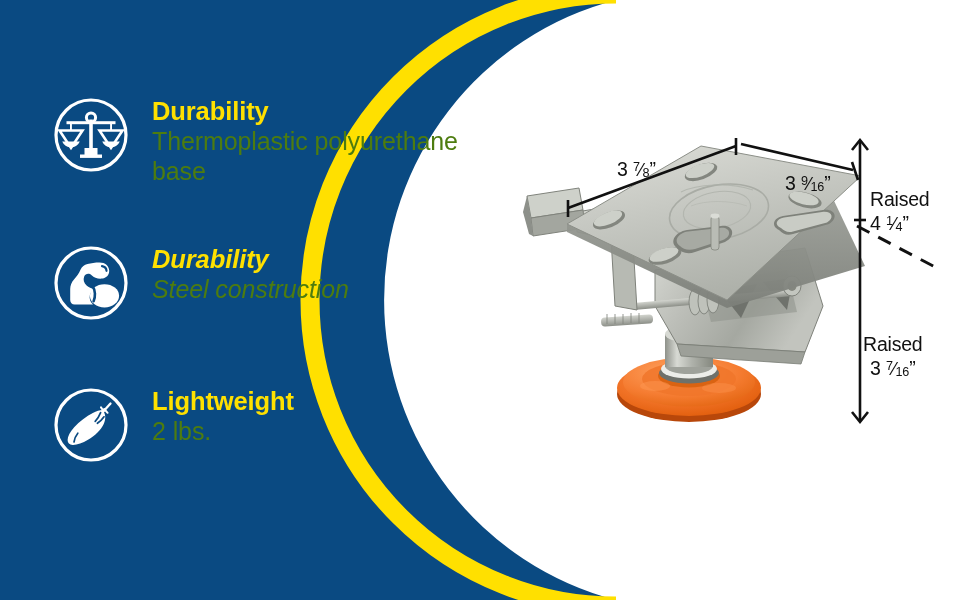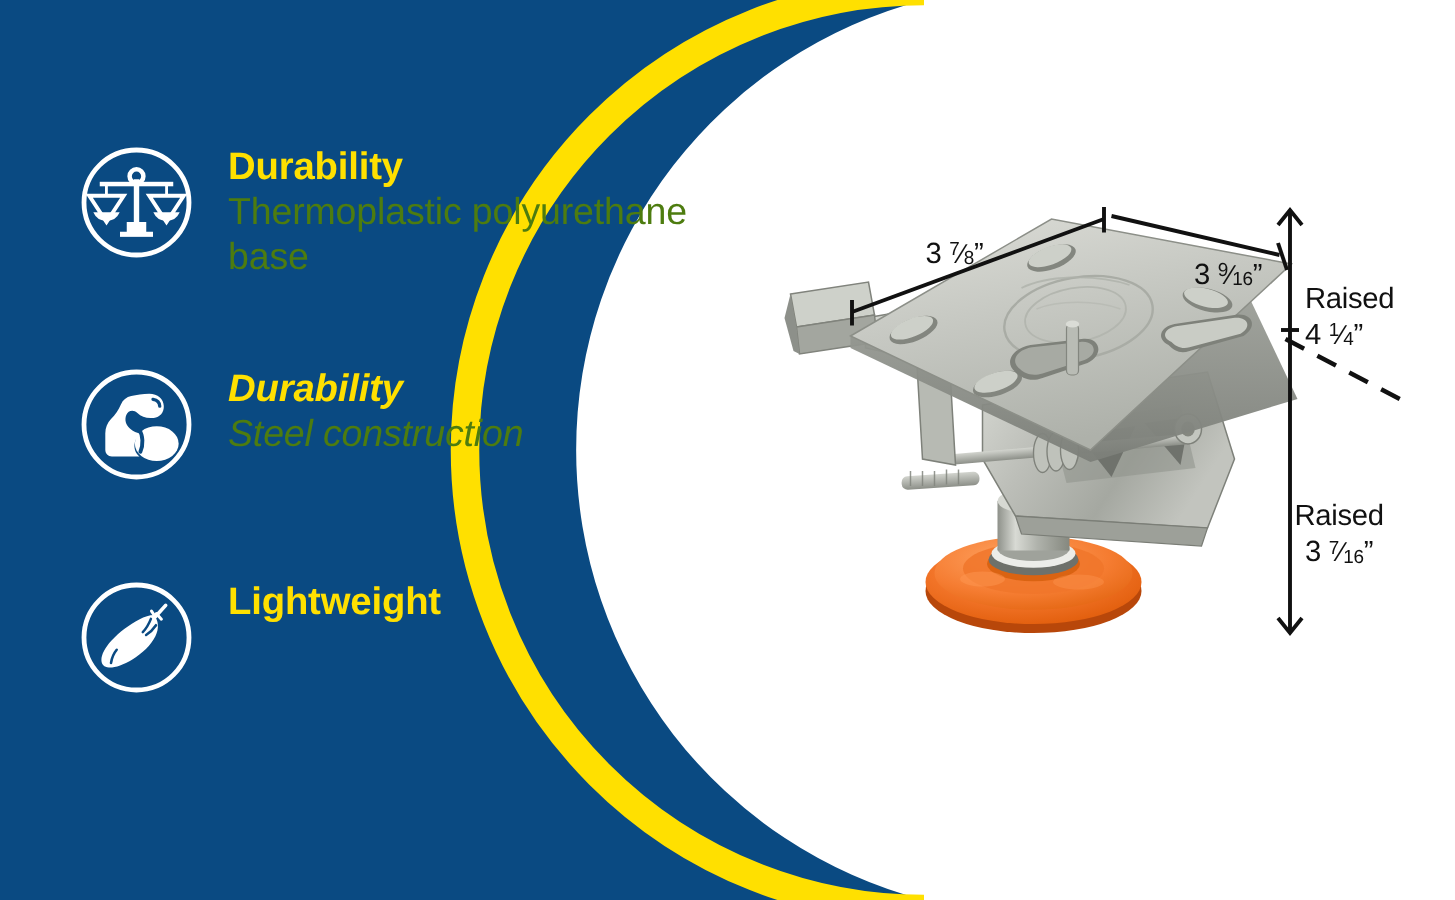--- a/index.html
+++ b/index.html
@@ -99,21 +99,21 @@
     line-height: 0;
   }
   .frac sub {
     font-size: 0.66em;
     vertical-align: -0.08em;
     line-height: 0;
   }
   .frac .slash { font-size: 0.95em; }
 
   .dim-top-left  { left: 112px; top: 38px; }
-  .dim-top-right { left: 291px; top: 52px; }
+  .dim-top-right { left: 280px; top: 52px; }
   .dim-raised    { left: 365px; top: 68px;  line-height: 1.22; }
   .dim-lowered   { left: 358px; top: 213px; text-align: center; line-height: 1.22; }
 </style>
 </head>
 <body>
 
 <div id="stage">
 
   <svg class="bg-layer" viewBox="0 0 970 600" width="970" height="600" xmlns="http://www.w3.org/2000/svg" aria-hidden="true">
     <rect x="0" y="0" width="970" height="600" fill="#FFFFFF"></rect>
@@ -210,20 +210,21 @@
 
           <path d="M48.6,26.6 C47.0,30.6 45.6,33.0 43.2,35.4" fill="none" stroke="#0A4A82" stroke-width="1.7" stroke-linecap="round"></path>
           <path d="M52.0,30.8 C50.0,33.8 48.0,35.6 45.4,37.3" fill="none" stroke="#0A4A82" stroke-width="1.7" stroke-linecap="round"></path>
           <path d="M22.0,56.0 C22.6,52.2 23.8,49.6 25.8,47.2" fill="none" stroke="#0A4A82" stroke-width="1.7" stroke-linecap="round"></path>
 
           <path d="M52.2,23.0 L55.6,26.8 M49.0,21.4 L51.4,25.0" stroke="#FFFFFF" stroke-width="2" stroke-linecap="round"></path>
         </svg>
       </div>
       <div class="feature-text">
         <div class="feature-title">Lightweight</div>
+        <div class="feature-desc">2 lbs.</div>
       </div>
     </div>
   </div>
 
   <div id="product-figure">
 
     <svg width="465" height="360" viewBox="0 0 465 360" xmlns="http://www.w3.org/2000/svg">
       <defs>
         <linearGradient id="steelTop" x1="0" y1="0" x2="0.4" y2="1">
           <stop offset="0%" stop-color="#DDDED8"></stop>

